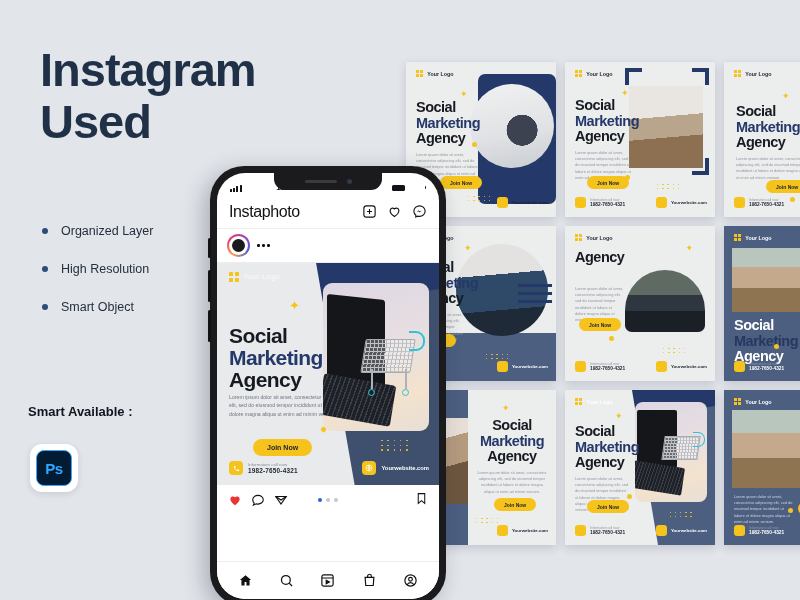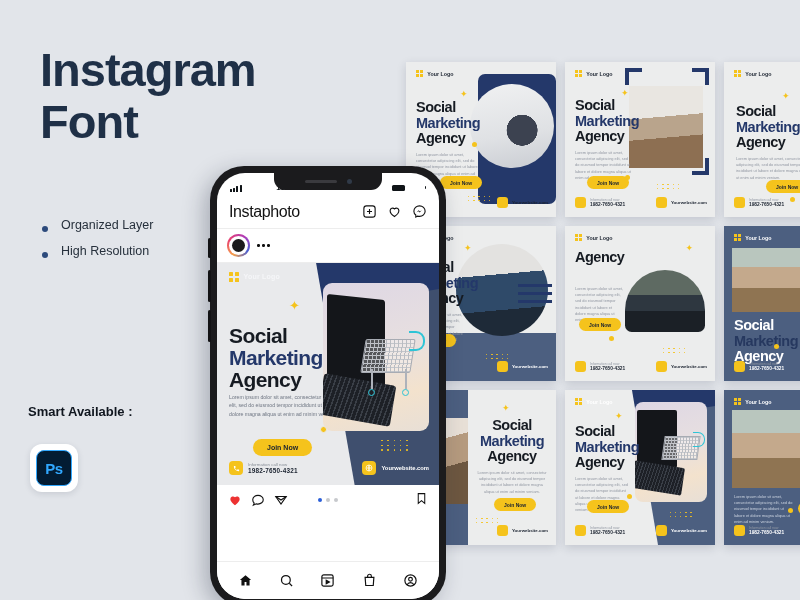--- a/index.html
+++ b/index.html
@@ -13,21 +13,21 @@
   
   .left-panel { position: absolute; left: 0; top: 12px; width: 210px; height: 600px; }
 
   .page-title {
     position: absolute; left: 40px; top: 32px;
     font-size: 47px; line-height: 52px; font-weight: bold;
     color: #1f3047; letter-spacing: -1px; width: 260px;
   }
 
   .feature-list { position: absolute; left: 42px; top: 194px; }
-  .feature-item { display: flex; align-items: flex-end; height: 26px; }
+  .feature-item { display: flex; align-items: center; height: 26px; margin-top: 12px; }
   .feature-dot {
     width: 6px; height: 6px; border-radius: 50%;
     background: #2c4a7c; margin-right: 13px; flex: none;
   }
   .feature-label { font-size: 12.5px; color: #26303c; }
 
   .file-available-label {
     position: absolute; left: 28px; top: 392px;
     font-size: 13px; font-weight: bold; color: #10161f;
   }
@@ -273,31 +273,35 @@
   }
   .mini-handle { position: absolute; border: 1.8px solid #2ec4d6; border-left: none; border-radius: 0 7px 7px 0; }
 </style>
 </head>
 <body>
 
 <div class="left-panel">
 
   <div class="page-title">
     <div>Instagram</div>
-    <div>Font</div>
+    <div>Used</div>
   </div>
 
   <div class="feature-list">
     <div class="feature-item">
       <span class="feature-dot"></span>
       <span class="feature-label">Organized Layer</span>
     </div>
     <div class="feature-item">
       <span class="feature-dot"></span>
       <span class="feature-label">High Resolution</span>
+    </div>
+    <div class="feature-item">
+      <span class="feature-dot"></span>
+      <span class="feature-label">Smart Object</span>
     </div>
   </div>
 
   <div class="file-available-label">Smart Available :</div>
   <div class="file-icons">
     <div class="file-icon-wrap">
       <div class="file-icon icon-ps">Ps</div>
     </div>
   </div>
 </div>

